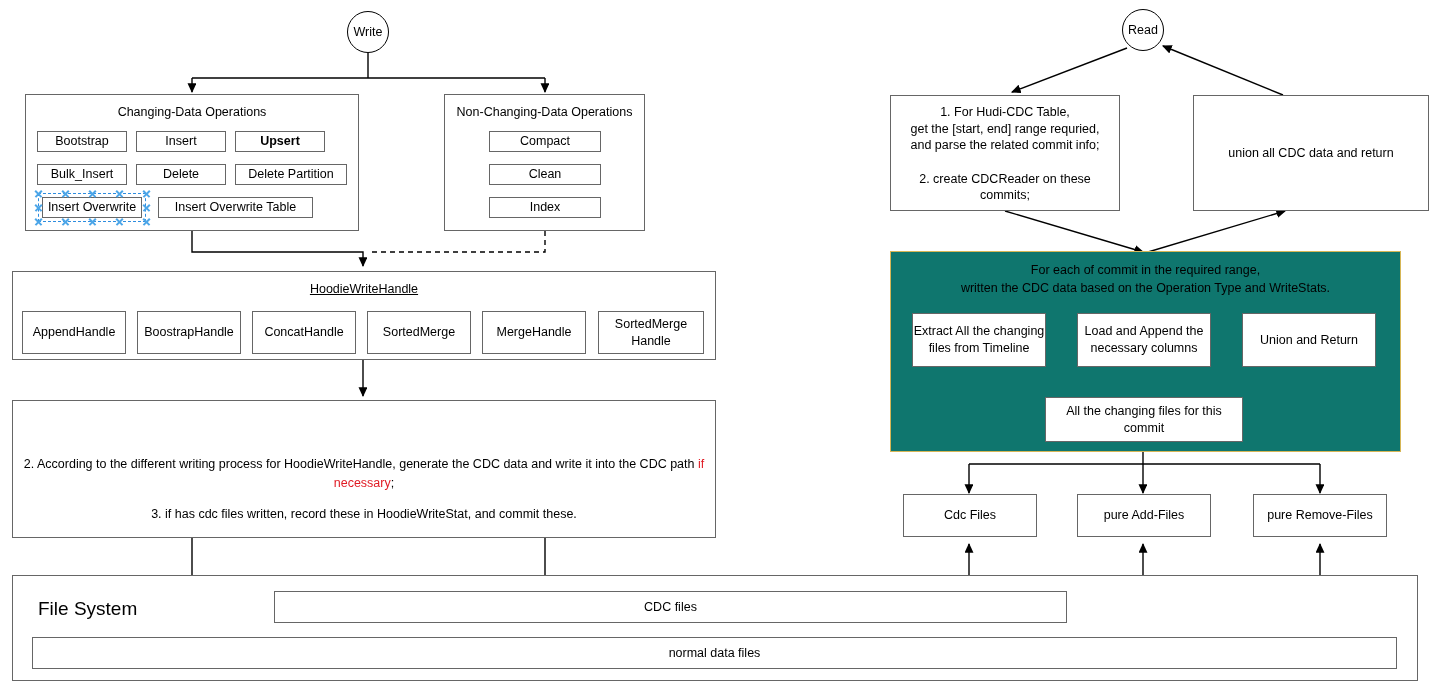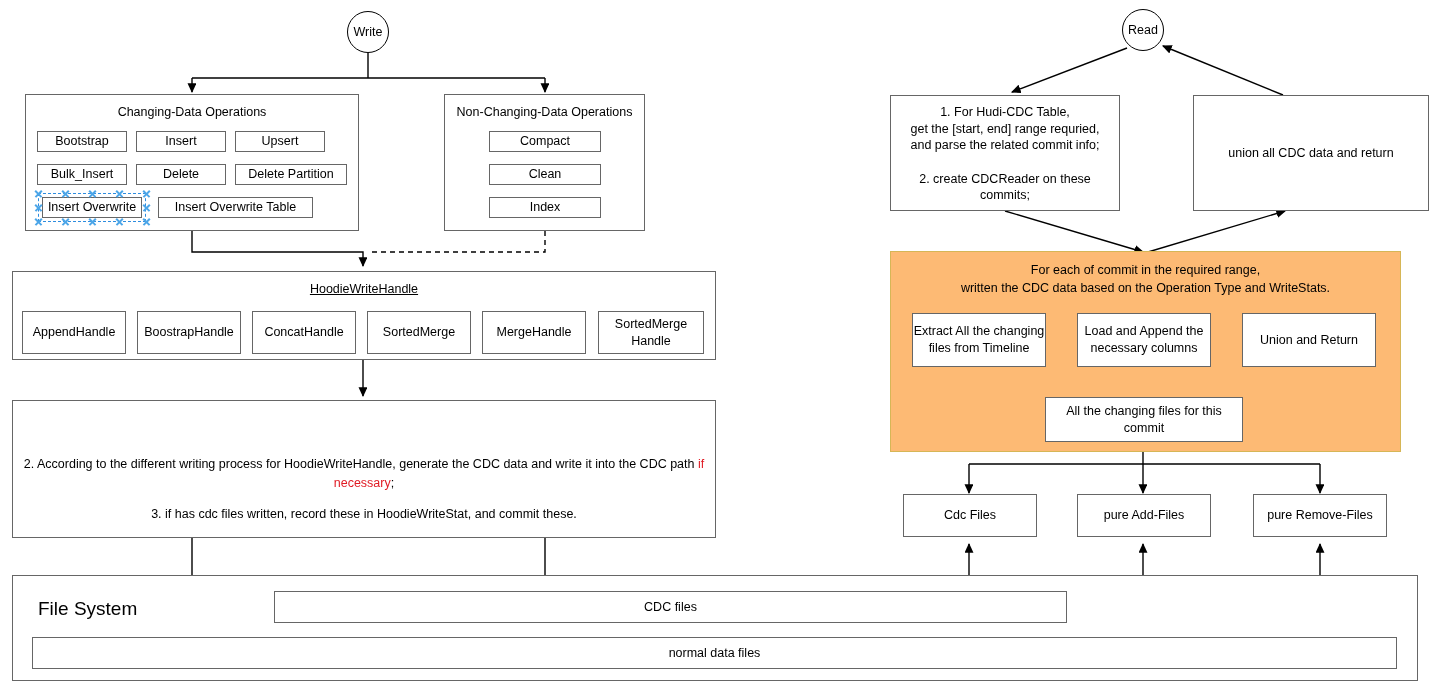--- a/index.html
+++ b/index.html
@@ -8,21 +8,21 @@
   #canvas{position:absolute;left:0;top:0;width:1429px;height:693px;}
   svg.edges{position:absolute;left:0;top:0;width:1429px;height:693px;pointer-events:none;}
   .node{position:absolute;box-sizing:border-box;display:flex;align-items:center;
         justify-content:center;text-align:center;background:#ffffff;
         border:1.6px solid #666666;font-size:12.5px;line-height:1.35;}
   .grpbox{position:absolute;box-sizing:border-box;background:#fff;border:1.6px solid #666666;}
   .grptitle{position:absolute;width:100%;text-align:center;font-size:12.5px;}
   .ellipse{position:absolute;box-sizing:border-box;border:1.6px solid #000;
            border-radius:50%;background:#fff;display:flex;align-items:center;
            justify-content:center;font-size:12.5px;}
-  .orange{position:absolute;box-sizing:border-box;background:#fdba74;
+  .orange{position:absolute;box-sizing:border-box;background:#0f766e;
           border:1.6px solid #d6b656;}
   .orange-title{position:absolute;width:100%;text-align:center;font-size:12.5px;line-height:1.45;}
   .fs-title{position:absolute;font-size:19px;}
   .para{position:absolute;box-sizing:border-box;text-align:center;font-size:12.5px;
         line-height:1.5;}
   .red{color:#e01b24;}
   .sel{position:absolute;box-sizing:border-box;border:1.3px dashed #2e8ddf;
        pointer-events:none;}
   .hx{position:absolute;width:9px;height:9px;pointer-events:none;}
   .hx:before,.hx:after{content:"";position:absolute;left:0;top:4px;width:9px;height:1.6px;
@@ -82,21 +82,21 @@
 
   <div class="ellipse" style="left:347px;top:11px;width:42px;height:42px;">
     <span>Write</span>
   </div>
 
   <div class="grpbox" style="left:25px;top:94px;width:334px;height:137px;">
     <div class="grptitle" style="top:10px;">Changing-Data Operations</div>
   </div>
   <div class="node" style="left:37px;top:131px;width:90px;height:21px;">Bootstrap</div>
   <div class="node" style="left:136px;top:131px;width:90px;height:21px;">Insert</div>
-  <div class="node" style="left:235px;top:131px;width:90px;height:21px;">Upsert</div>
+  <div class="node" style="left:235px;top:131px;width:90px;height:21px;font-weight:bold;">Upsert</div>
   <div class="node" style="left:37px;top:164px;width:90px;height:21px;">Bulk_Insert</div>
   <div class="node" style="left:136px;top:164px;width:90px;height:21px;">Delete</div>
   <div class="node" style="left:235px;top:164px;width:112px;height:21px;">Delete Partition</div>
   <div class="node" style="left:42px;top:197px;width:100px;height:21px;">Insert  Overwrite</div>
   <div class="node" style="left:158px;top:197px;width:155px;height:21px;">Insert  Overwrite Table</div>
 
   <div class="sel" style="left:38px;top:193px;width:108px;height:29px;"></div>
   <div class="hx" style="left:34px;top:189px;"></div>
   <div class="hx" style="left:88px;top:189px;"></div>
   <div class="hx" style="left:142px;top:189px;"></div>

